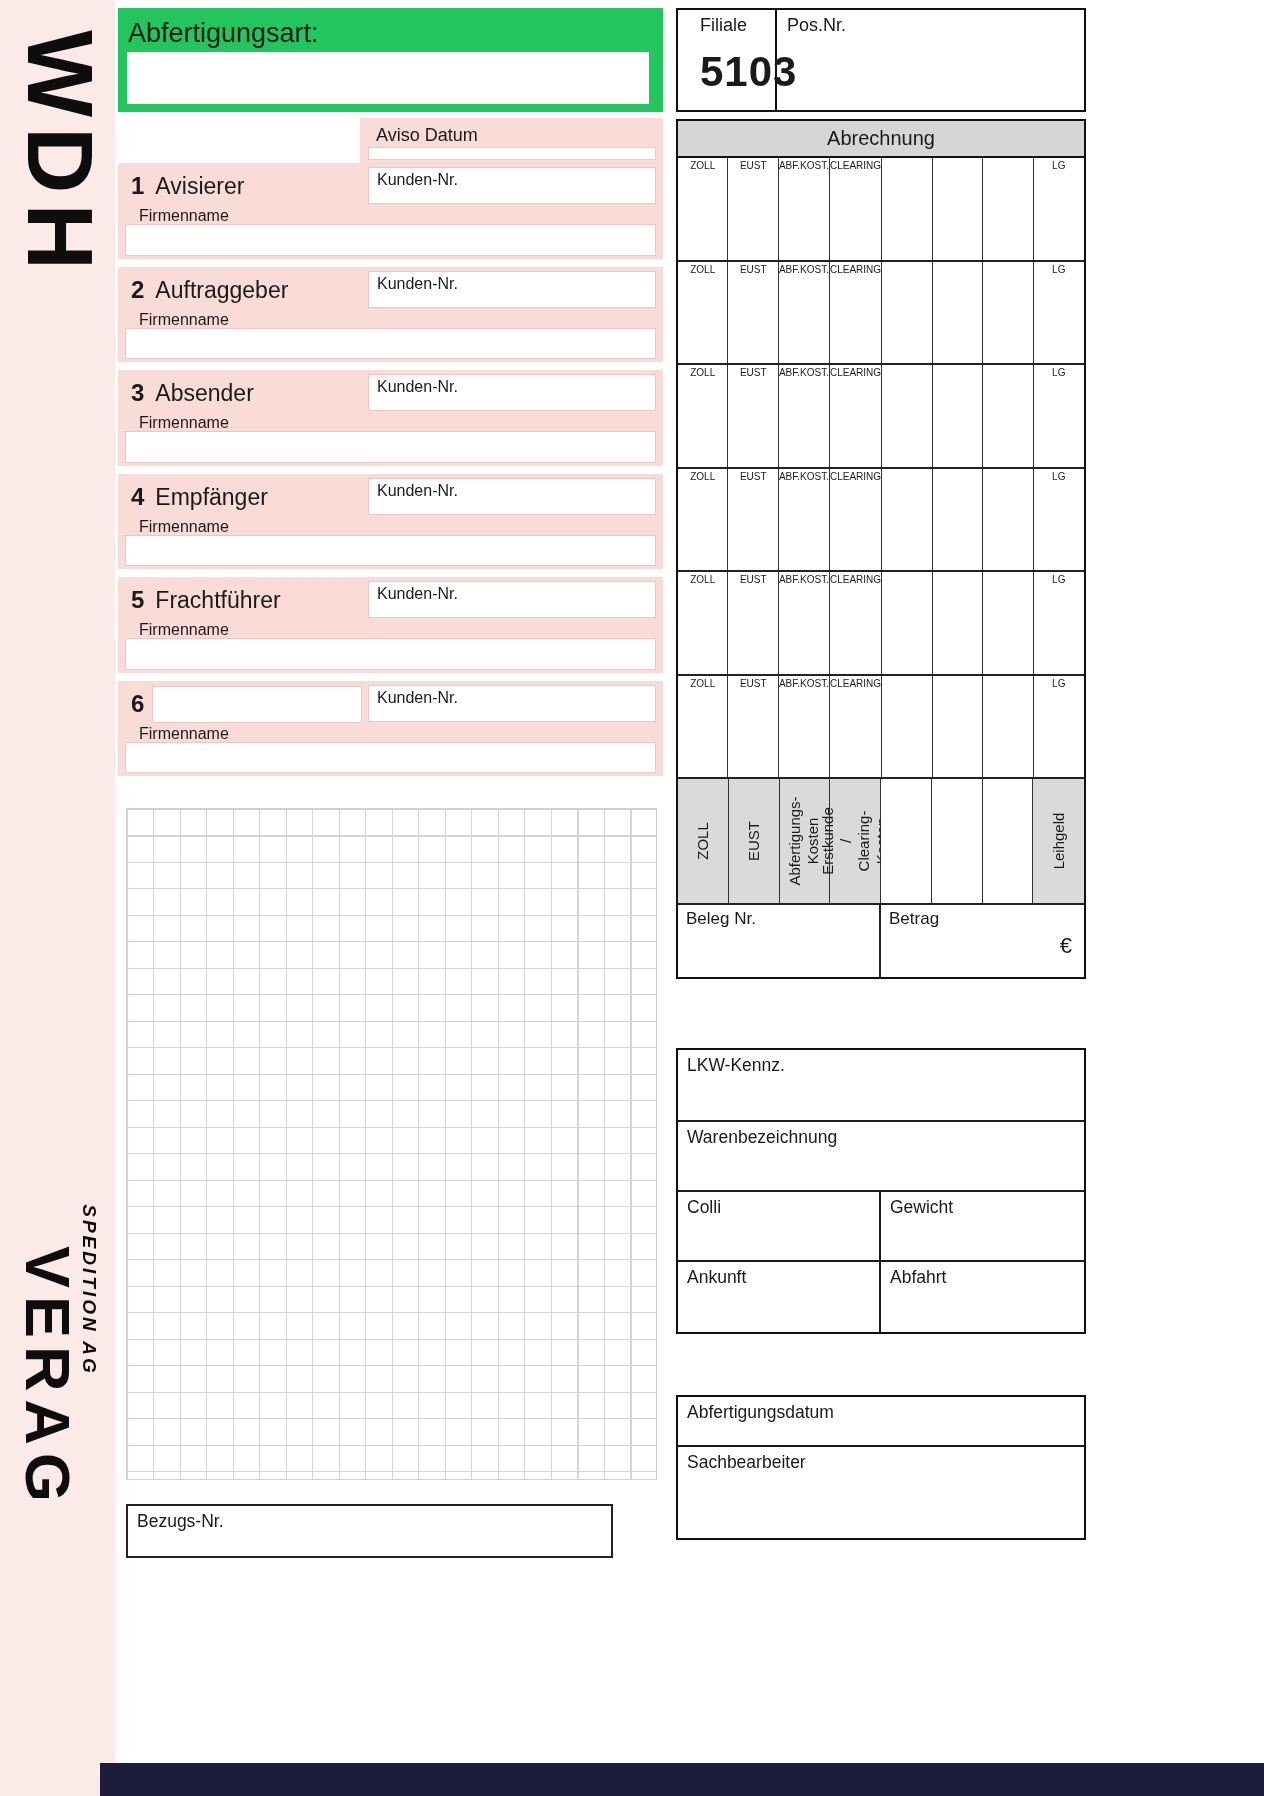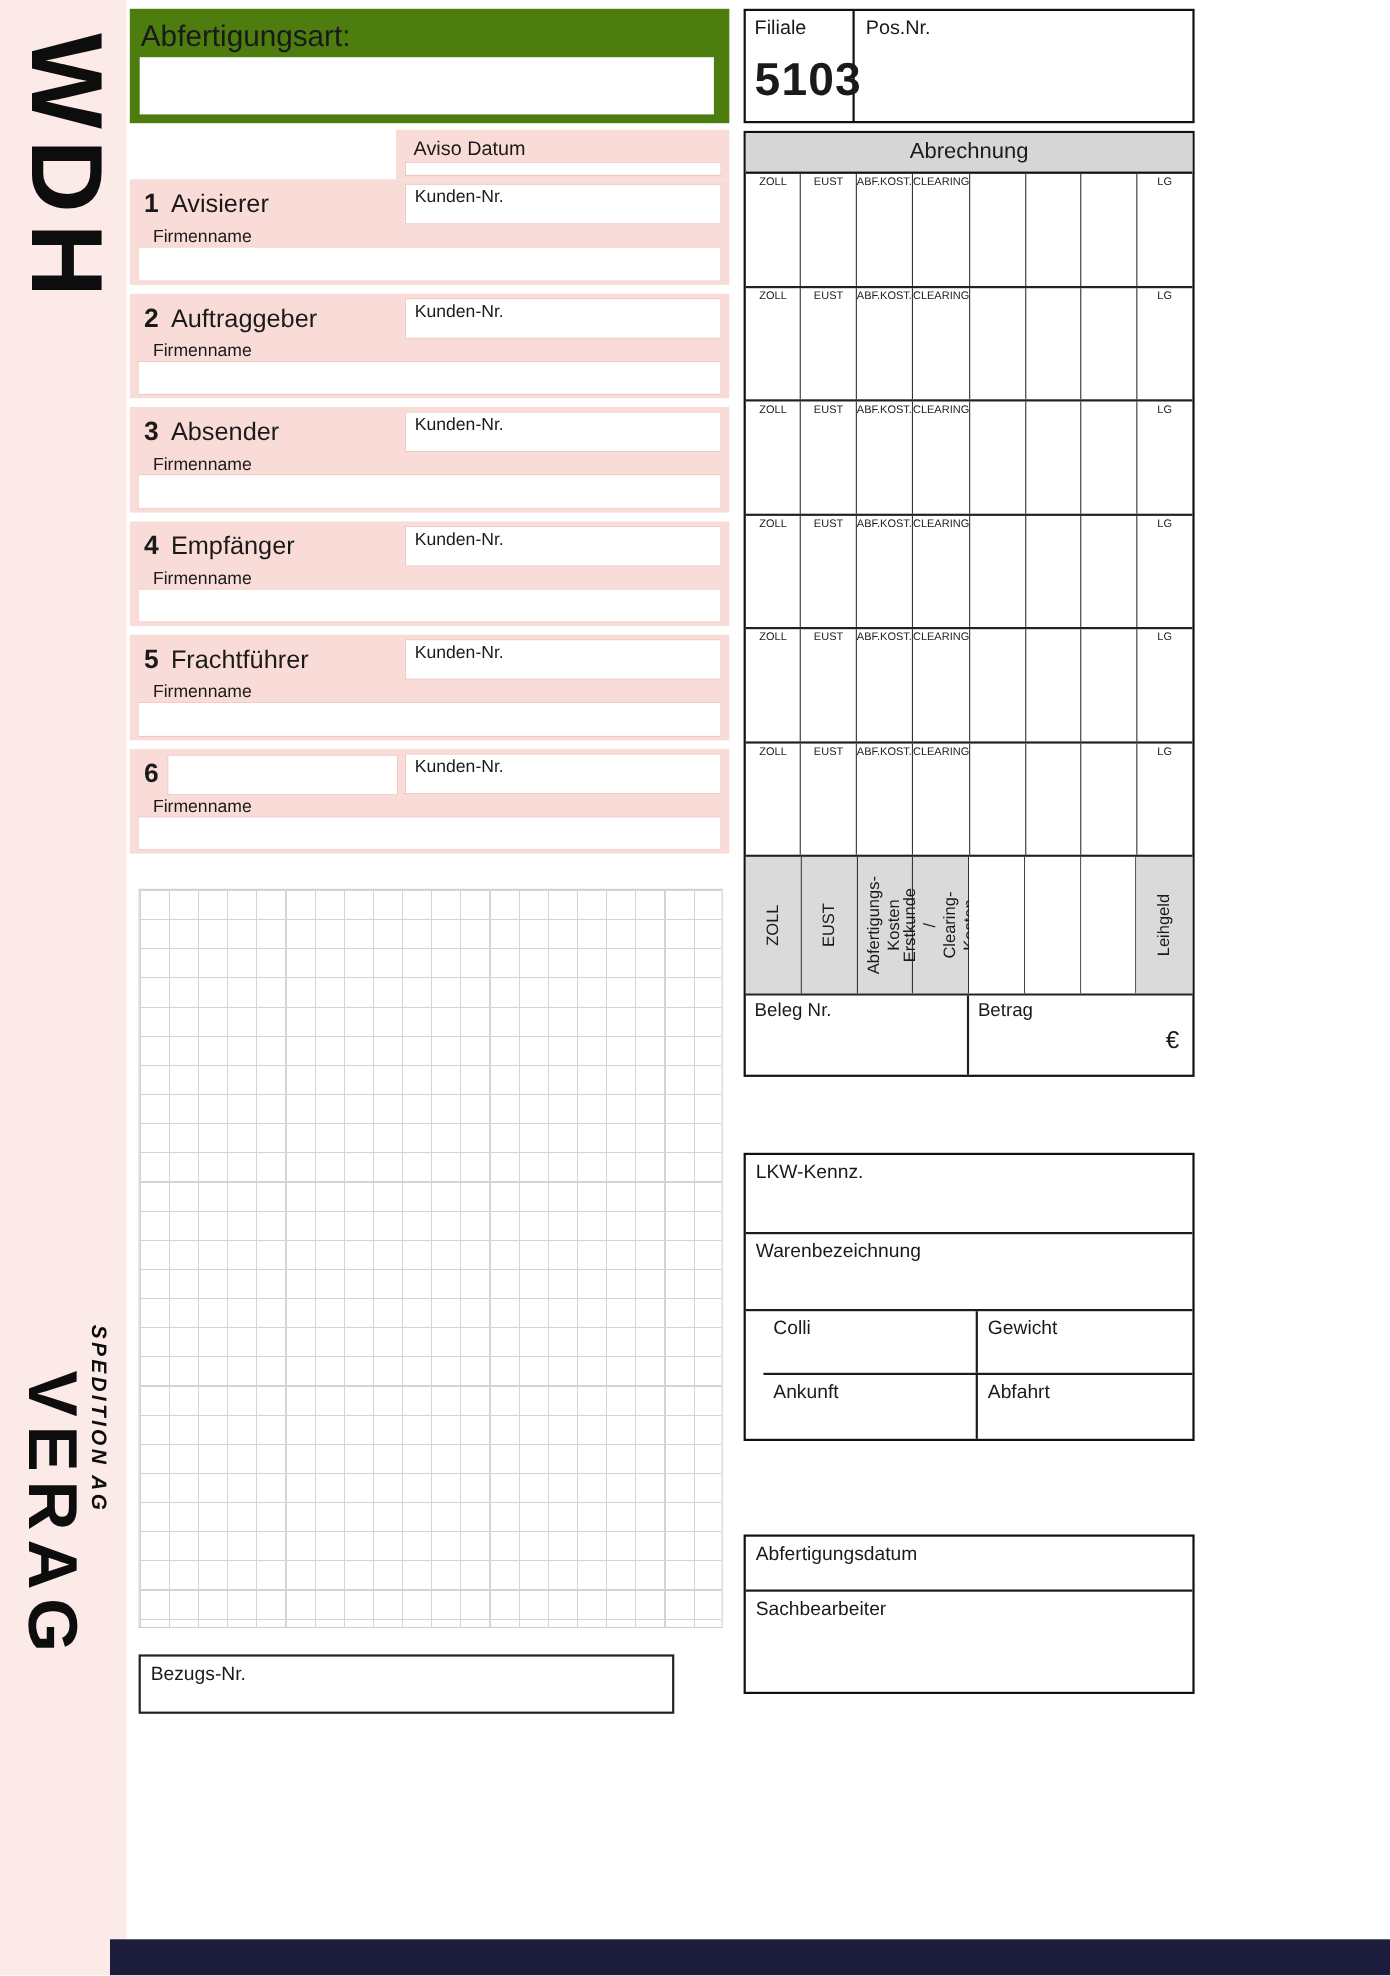--- a/index.html
+++ b/index.html
@@ -11,27 +11,27 @@
   .side-strip { position:absolute; left:0; top:0; width:115px; height:1796px; background:#fceae8; }
   .logo { position:absolute; color:#0d0d0d; line-height:1; white-space:nowrap; }
   .wdh { top:155px; left:60px; font-size:92px; font-weight:bold; letter-spacing:10px;
          transform:translate(-50%,-50%) rotate(90deg); }
   .verag { top:1378px; left:47px; font-size:63px; font-weight:bold; letter-spacing:8px;
          transform:translate(-50%,-50%) rotate(90deg); }
   .spedition { top:1290px; left:89px; font-size:19px; font-weight:bold; font-style:italic; letter-spacing:3px;
          transform:translate(-50%,-50%) rotate(90deg); }
 
   
-  .abf-box { position:absolute; left:118px; top:8px; width:545px; height:104px; background:#4d7c0f; }
+  .abf-box { position:absolute; left:118px; top:8px; width:545px; height:104px; background:#22c55e; }
   .abf-label { position:absolute; left:10px; top:10px; font-size:27px; }
   .abf-input { position:absolute; left:9px; right:14px; top:44px; bottom:8px; background:#fff; }
 
   
   .fil-box { position:absolute; left:676px; top:8px; width:410px; height:104px; border:2.5px solid #111; background:#fff; display:flex; }
-  .fil-cell { width:99px; border-right:2px solid #111; padding:5px 8px; }
+  .fil-cell { width:99px; border-right:2px solid #111; padding:5px 22px; }
   .fil-label, .pos-label { font-size:18px; }
   .fil-value { font-size:42px; font-weight:bold; margin-top:12px; letter-spacing:1px; }
   .pos-cell { flex:1; padding:5px 10px; }
 
   
   .aviso { position:absolute; left:360px; top:118px; width:303px; height:45px; background:#f9dcd8; }
   .aviso-label { position:absolute; left:16px; top:7px; font-size:18px; }
   .aviso-input { position:absolute; left:8px; right:7px; top:29px; bottom:3px; background:#fff; border:1px solid #eec7c2; }
 
   
@@ -73,21 +73,21 @@
       repeating-linear-gradient(180deg, #d4d4d4 0, #d4d4d4 1px, transparent 1px, transparent 26.5px);
     border:1px solid #cfcfcf; background-color:#fff; }
 
   
   .ship { position:absolute; left:676px; top:1048px; width:410px; border:2.5px solid #111; background:#fff; }
   .proc { position:absolute; left:676px; top:1395px; width:410px; border:2.5px solid #111; background:#fff; }
   .ship-row { border-bottom:2px solid #1c1c1c; position:relative; }
   .ship-row:last-child { border-bottom:none; }
   .r-lkw { height:72px; }
   .r-waren { height:70px; }
-  .r-split { height:58px; display:grid; grid-template-columns:1fr 1fr;margin-left:16px; }
+  .r-split { height:70px; display:grid; grid-template-columns:1fr 1fr; }
   .split-cell { position:relative; }
   .split-cell.first { border-right:2px solid #1c1c1c; }
   .field-label { display:block; padding:5px 9px; font-size:17.5px; }
   .r-datum { height:50px; }
   .r-sach { height:91px; }
 
   
   .bezug { position:absolute; left:126px; top:1504px; width:487px; height:54px; border:2px solid #222; background:#fff; }
 
   

